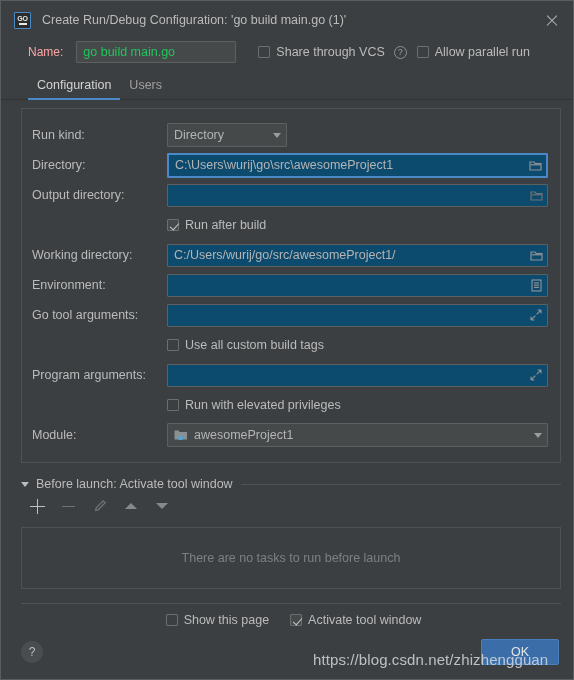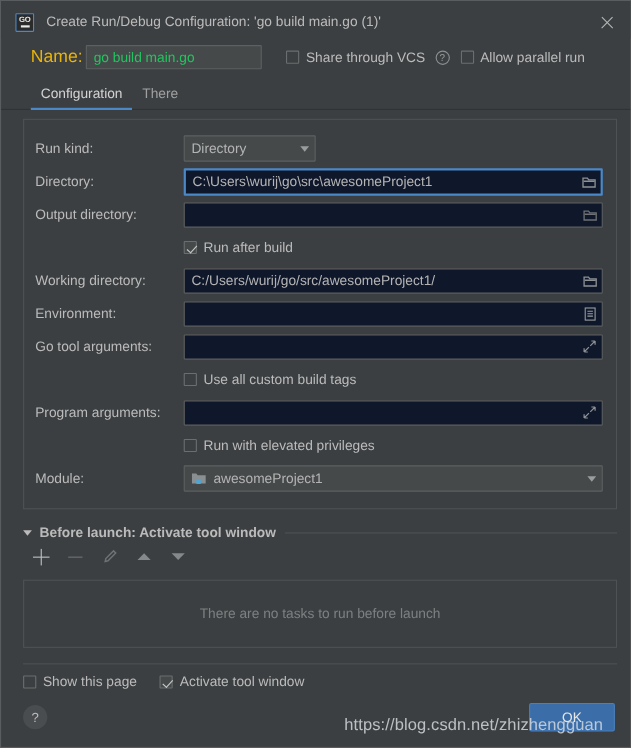--- a/index.html
+++ b/index.html
@@ -58,21 +58,21 @@
   .close-btn::before { transform: rotate(45deg); }
   .close-btn::after  { transform: rotate(-45deg); }
 
   
   .name-row {
     height: 34px; flex: 0 0 34px;
     display: flex; align-items: center;
     padding: 0 10px 0 27px;
   }
   .name-label {
-    font-size: 16px; color: #eab308; margin-right: 3px;
+    font-size: 12px; color: #fca5a5; margin-right: 13px;
   }
   .name-input {
     width: 160px; height: 22px;
     background: #45494a; border: 1px solid #5e6060;
     color: #22c55e; font-size: 12.5px;
     padding: 0 6px; font-family: "Liberation Sans", sans-serif;
     outline: none; border-radius: 1px;
   }
   .hdr-checks { display: flex; align-items: center; margin-left: 22px; }
   .chk-wrap { display: flex; align-items: center; margin-right: 7px; cursor: pointer; }
@@ -127,21 +127,21 @@
   .frow { display: flex; align-items: center; min-height: 30px; }
   .flabel {
     width: 135px; flex: 0 0 135px;
     font-size: 12.5px; color: #bbbbbb;
   }
   .fctl { flex: 1 1 auto; display: flex; align-items: center; }
 
   .txtfield {
     position: relative;
     height: 23px; flex: 1 1 auto;
-    background: #0f172a; border: 1px solid #5e6060;
+    background: #0c4a6e; border: 1px solid #5e6060;
     display: flex; align-items: center;
     border-radius: 1px;
   }
   .txtfield.focused {
     border: 2px solid #4a88c7;
     height: 25px;
   }
   .txtval {
     flex: 1 1 auto; padding: 0 6px;
     font-size: 12.5px; color: #b4b4b4;
@@ -172,21 +172,21 @@
   .caret i {
     display: block; width: 0; height: 0;
     border-left: 4.5px solid transparent;
     border-right: 4.5px solid transparent;
     border-top: 5px solid #9a9d9e;
   }
   .inline-chk { display: flex; align-items: center; height: 26px; cursor: pointer; }
 
   
   .bl-wrap { margin: 12px 12px 0 20px; flex: 0 0 auto; }
-  .bl-header { display: flex; align-items: center; height: 18px; font-weight: bold; }
+  .bl-header { display: flex; align-items: center; height: 18px; }
   .tri {
     width: 0; height: 0; margin-right: 7px;
     border-left: 4.5px solid transparent;
     border-right: 4.5px solid transparent;
     border-top: 5.5px solid #bbbbbb;
     cursor: pointer;
   }
   .bl-title { font-size: 12.5px; color: #bbbbbb; white-space: nowrap; }
   .bl-rule { flex: 1 1 auto; height: 1px; background: #4e5254; margin-left: 8px; }
   .bl-toolbar { display: flex; align-items: center; height: 26px; padding-left: 9px; gap: 16px; }
@@ -212,21 +212,21 @@
   .tri-down { border-top: 6.5px solid #86898b; }
   .bl-list {
     height: 62px; margin-top: 8px;
     border: 1px solid #4e5254; background: #3c3f41;
     display: flex; align-items: center; justify-content: center;
   }
   .bl-empty { font-size: 12.5px; color: #7d8082; }
 
   
   .footer-sep { height: 1px; background: #4e5254; margin: 14px 12px 0 20px; }
-  .foot-checks { display: flex; align-items: center; padding: 9px 0 0 20px; gap: 14px; }
+  .foot-checks { display: flex; align-items: center; padding: 9px 0 0 20px; gap: 14px; justify-content: center; }
   .bottom-bar {
     margin-top: auto;
     display: flex; align-items: center;
     padding: 0 14px 14px 20px;
     position: relative;
   }
   .help-btn {
     width: 22px; height: 22px; border-radius: 50%;
     background: #4a4d4f; color: #bdbdbd;
     font-size: 12px; text-align: center; line-height: 22px;
@@ -277,21 +277,21 @@
       <div class="help-circle">?</div>
       <div class="chk-wrap">
         <span class="chk"></span>
         <span class="chk-label">Allow parallel run</span>
       </div>
     </div>
   </div>
 
   <div class="tabs">
     <div class="tab active">Configuration</div>
-    <div class="tab">There</div>
+    <div class="tab">Users</div>
   </div>
 
   <div class="config-panel">
 
     <div class="frow">
       <div class="flabel">Run kind:</div>
       <div class="fctl">
         <div class="combo narrow">
           <span class="cval">Directory</span>
           <span class="caret">

